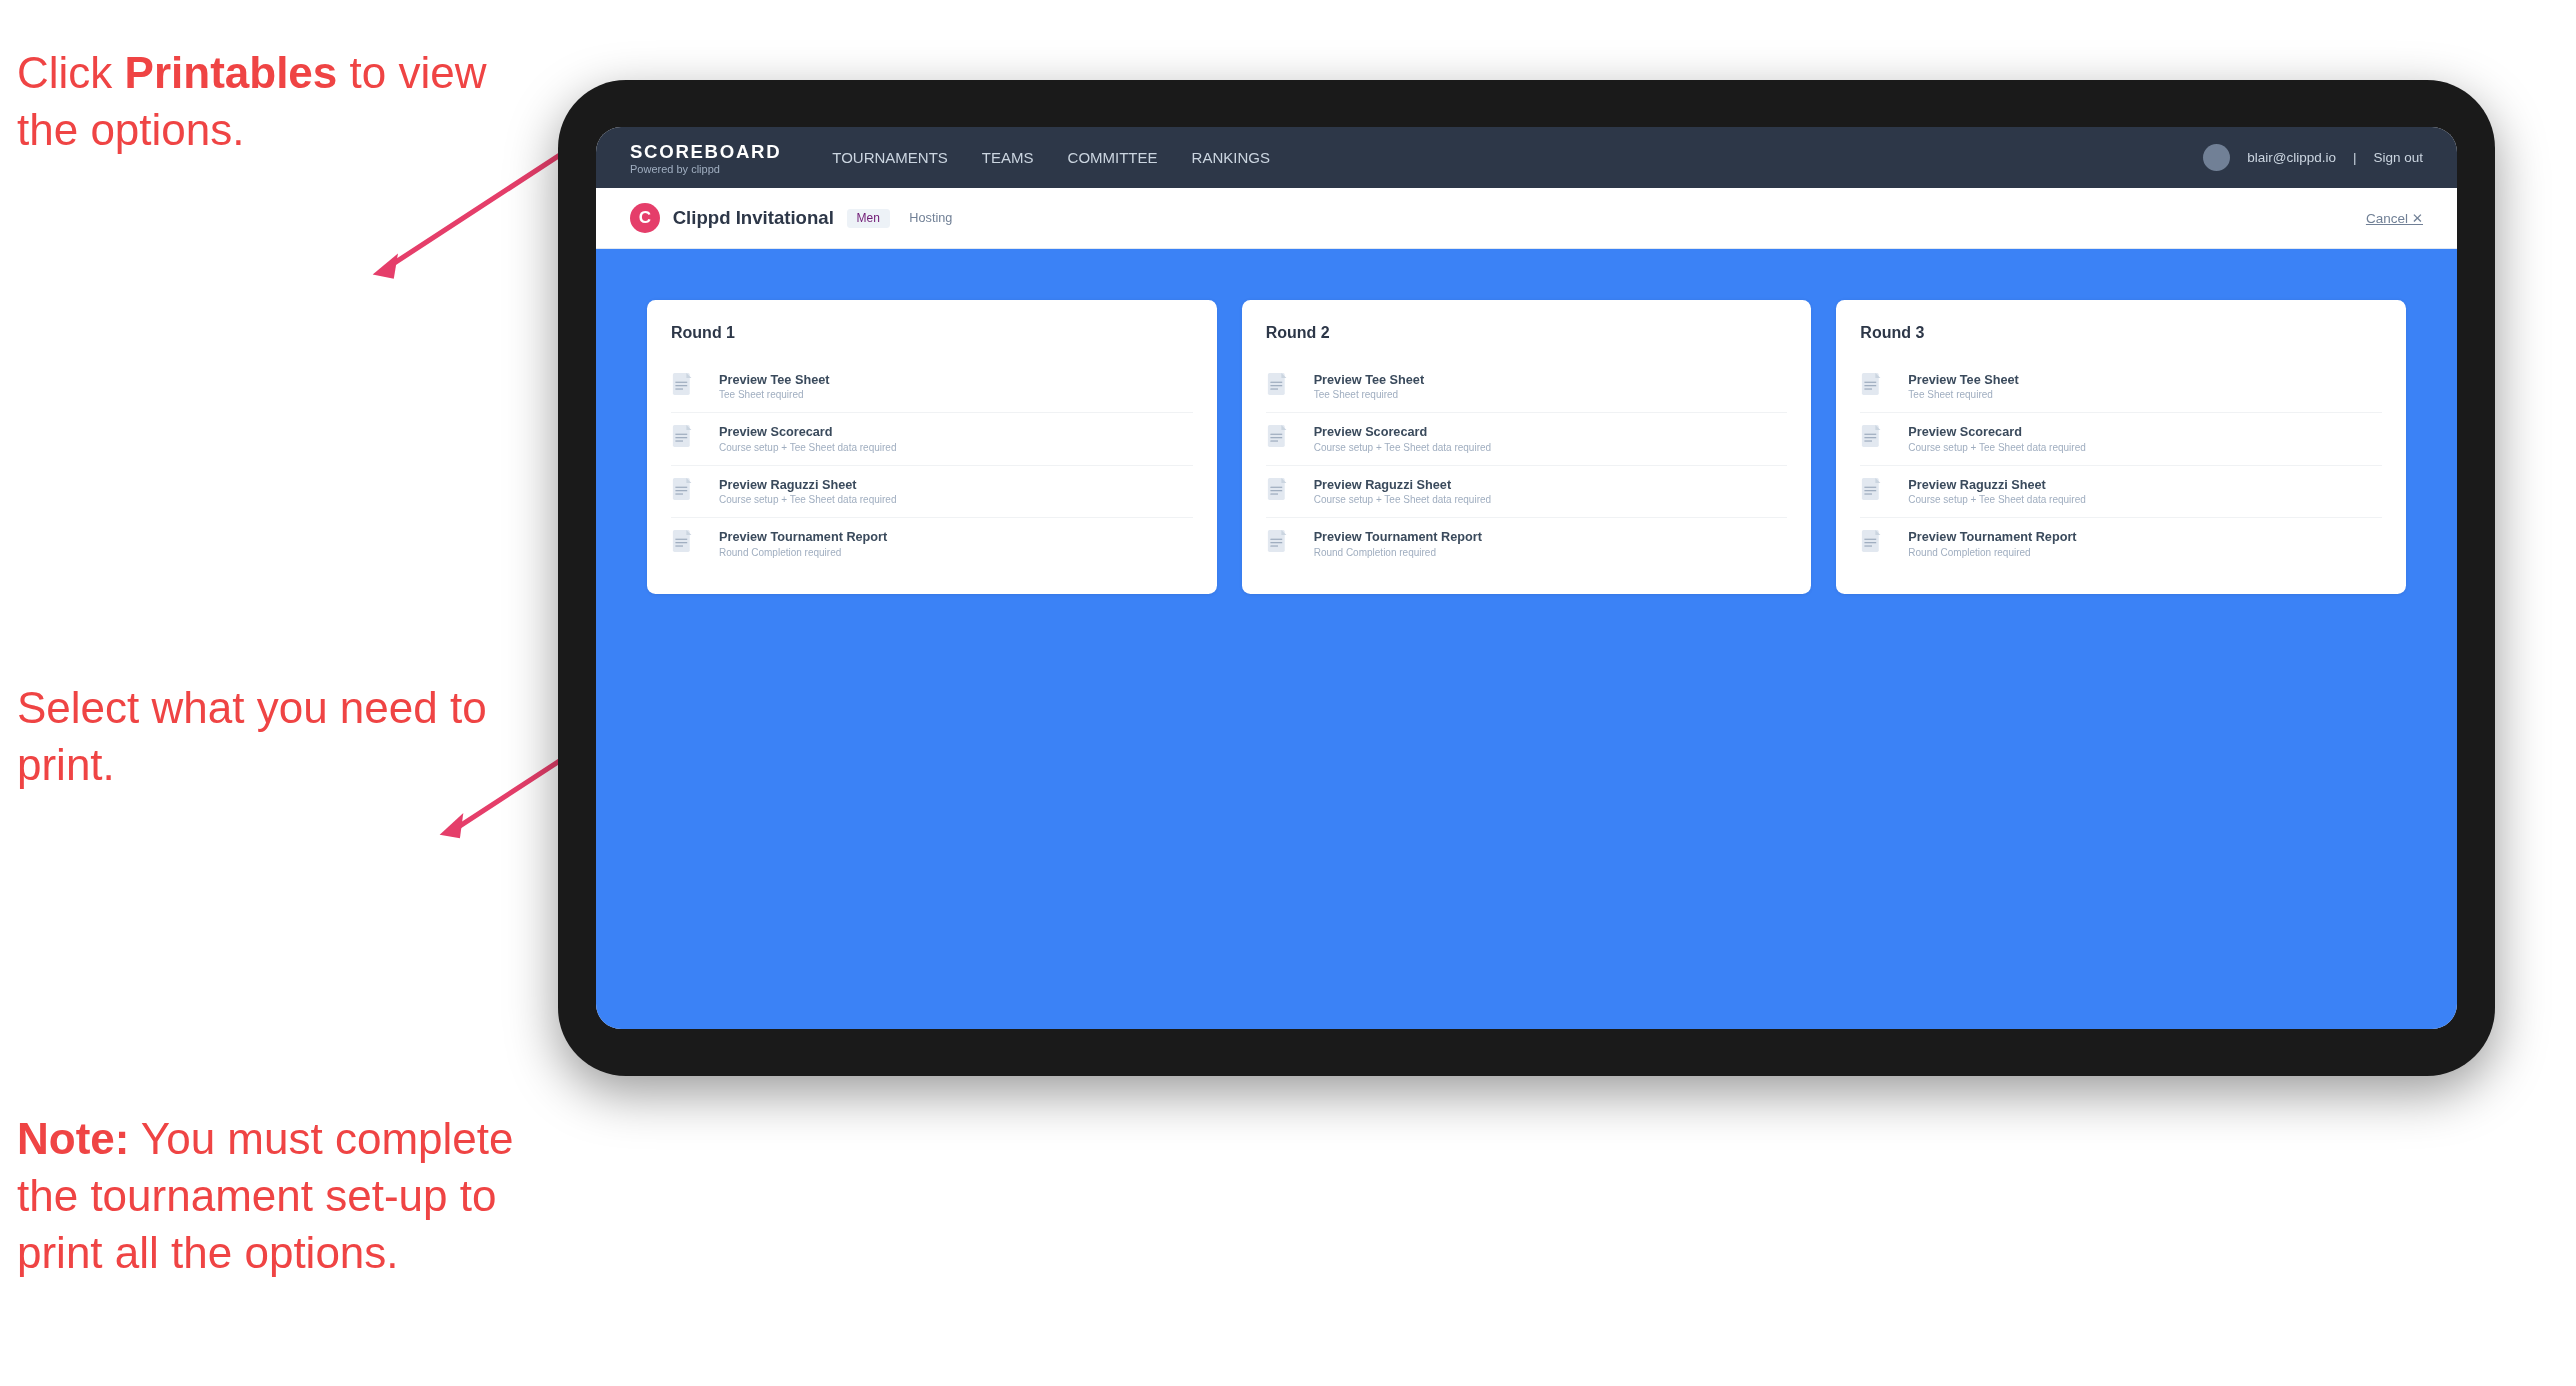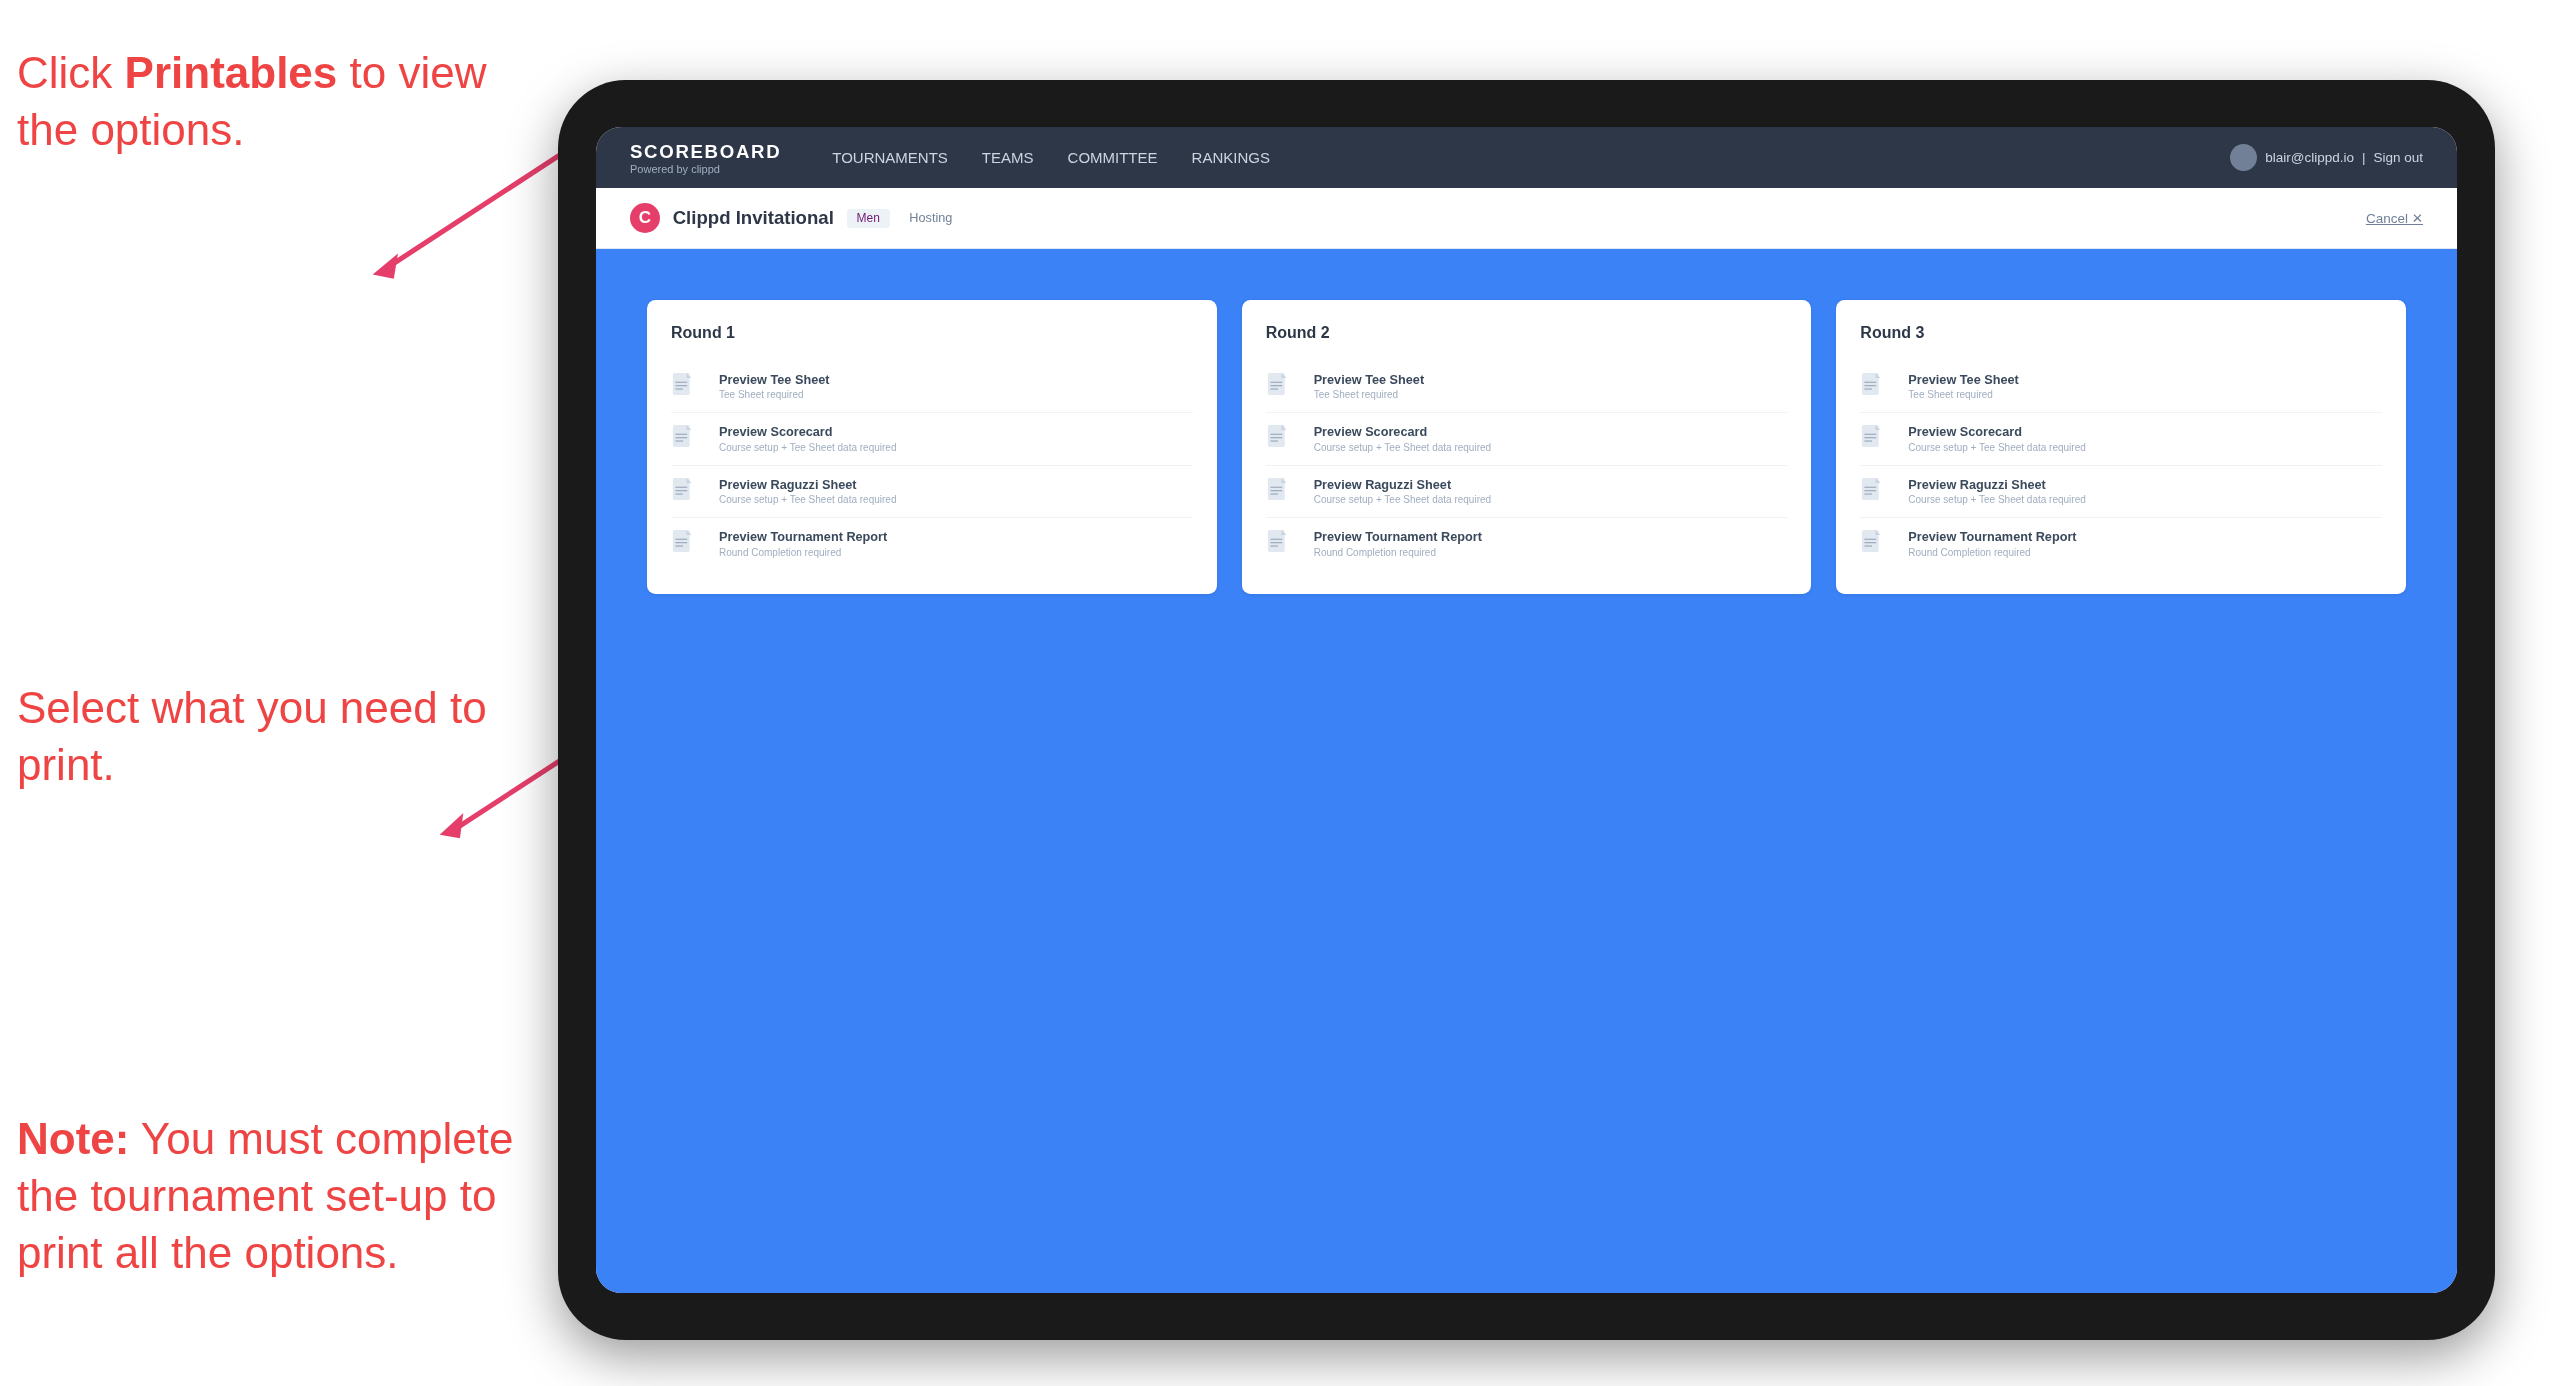--- a/index.html
+++ b/index.html
@@ -33,21 +33,21 @@
       width: 254px;
       height: 152px;
     }
 
     
     .tablet-frame {
       position: absolute;
       top: 80px;
       left: 558px;
       width: 1937px;
-      height: 1260px;
+      height: 996px;
       background: #1a1a1a;
       border-radius: 68px;
       box-shadow: 0 17px 51px rgba(0,0,0,0.4);
       padding: 47px 38px;
     }
 
     .tablet-screen {
       width: 100%;
       height: 100%;
       background: #f0f2f4;
@@ -91,21 +91,21 @@
       font-size: 15px;
       font-weight: 500;
       cursor: pointer;
       padding: 4.2px 0;
       text-decoration: none;
       border-bottom: 1.7px solid transparent;
     }
     .nav-right {
       display: flex;
       align-items: center;
-      gap: 8px;
+      gap: 17px;
       color: #cbd5e0;
       font-size: 13.5px;
     }
     .avatar-circle {
       width: 27px;
       height: 27px;
       background: #718096;
       border-radius: 50%;
       display: inline-block;
     }

